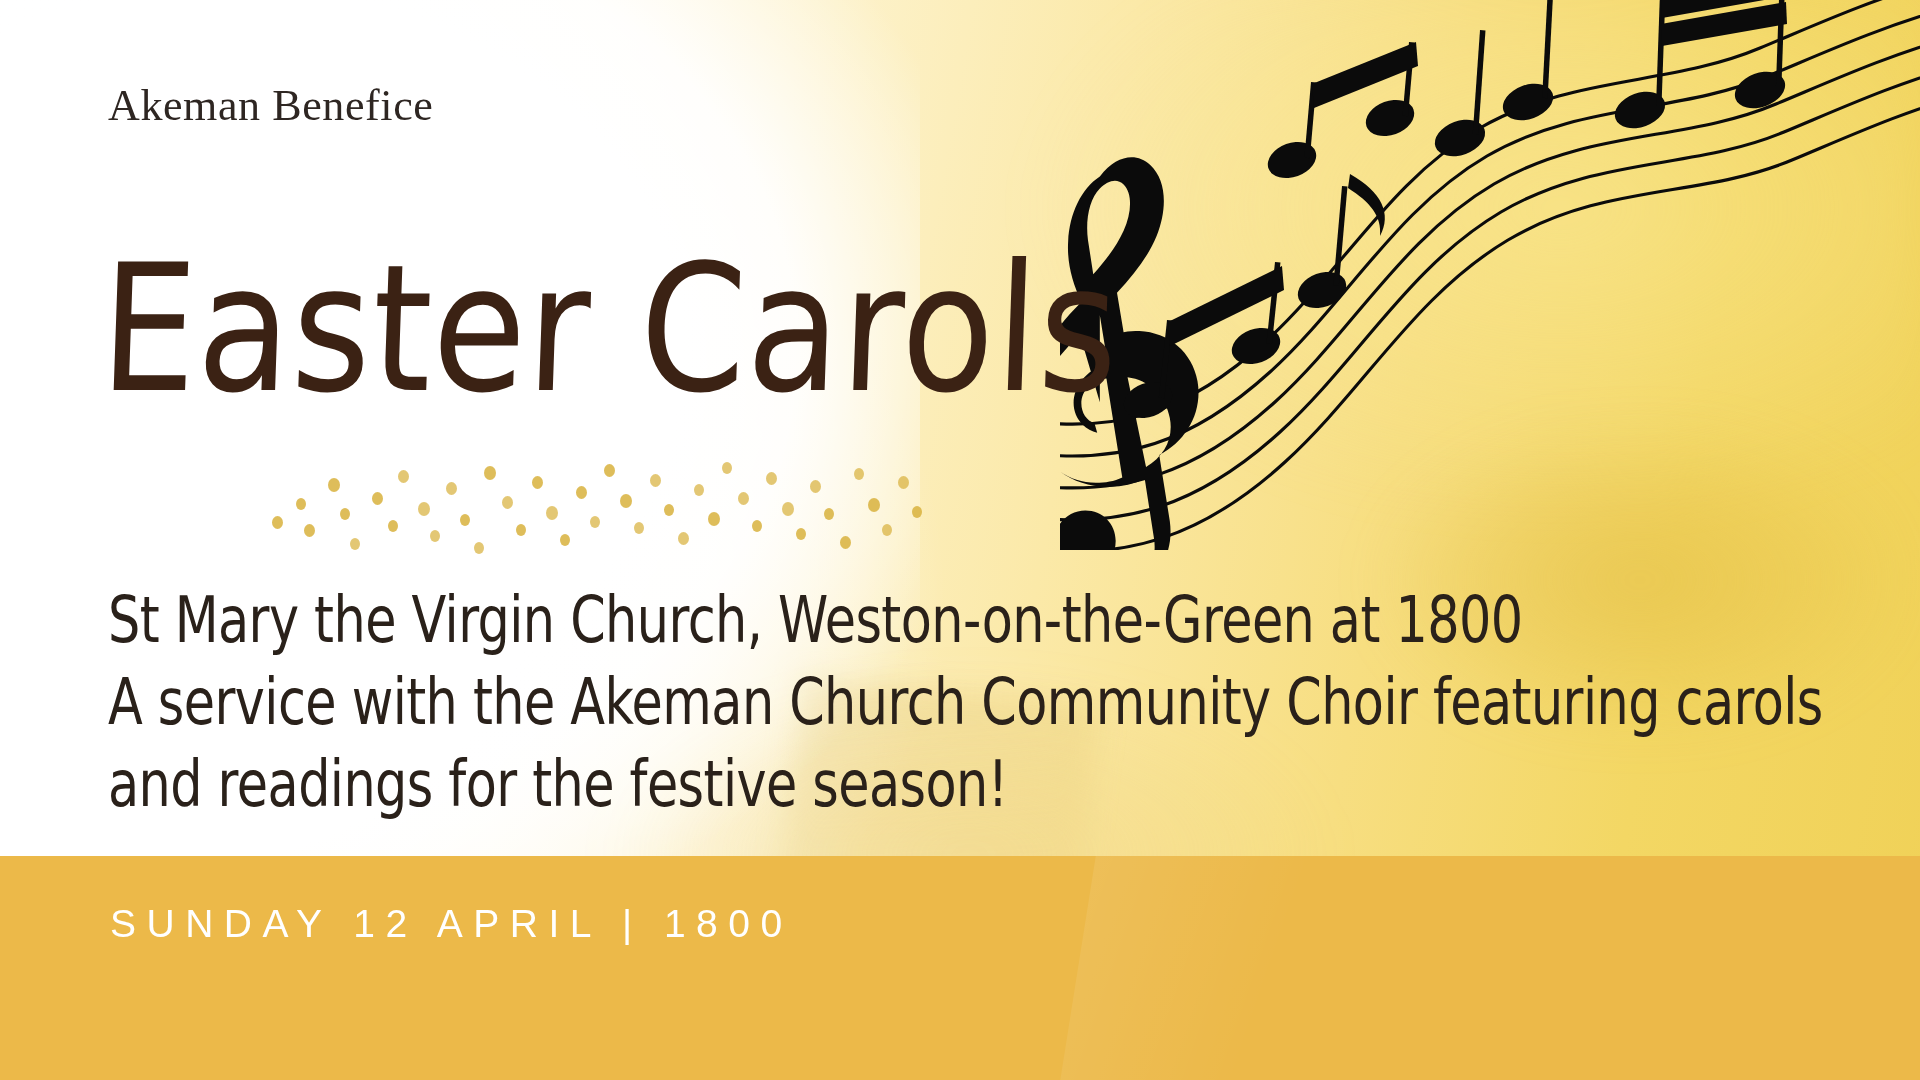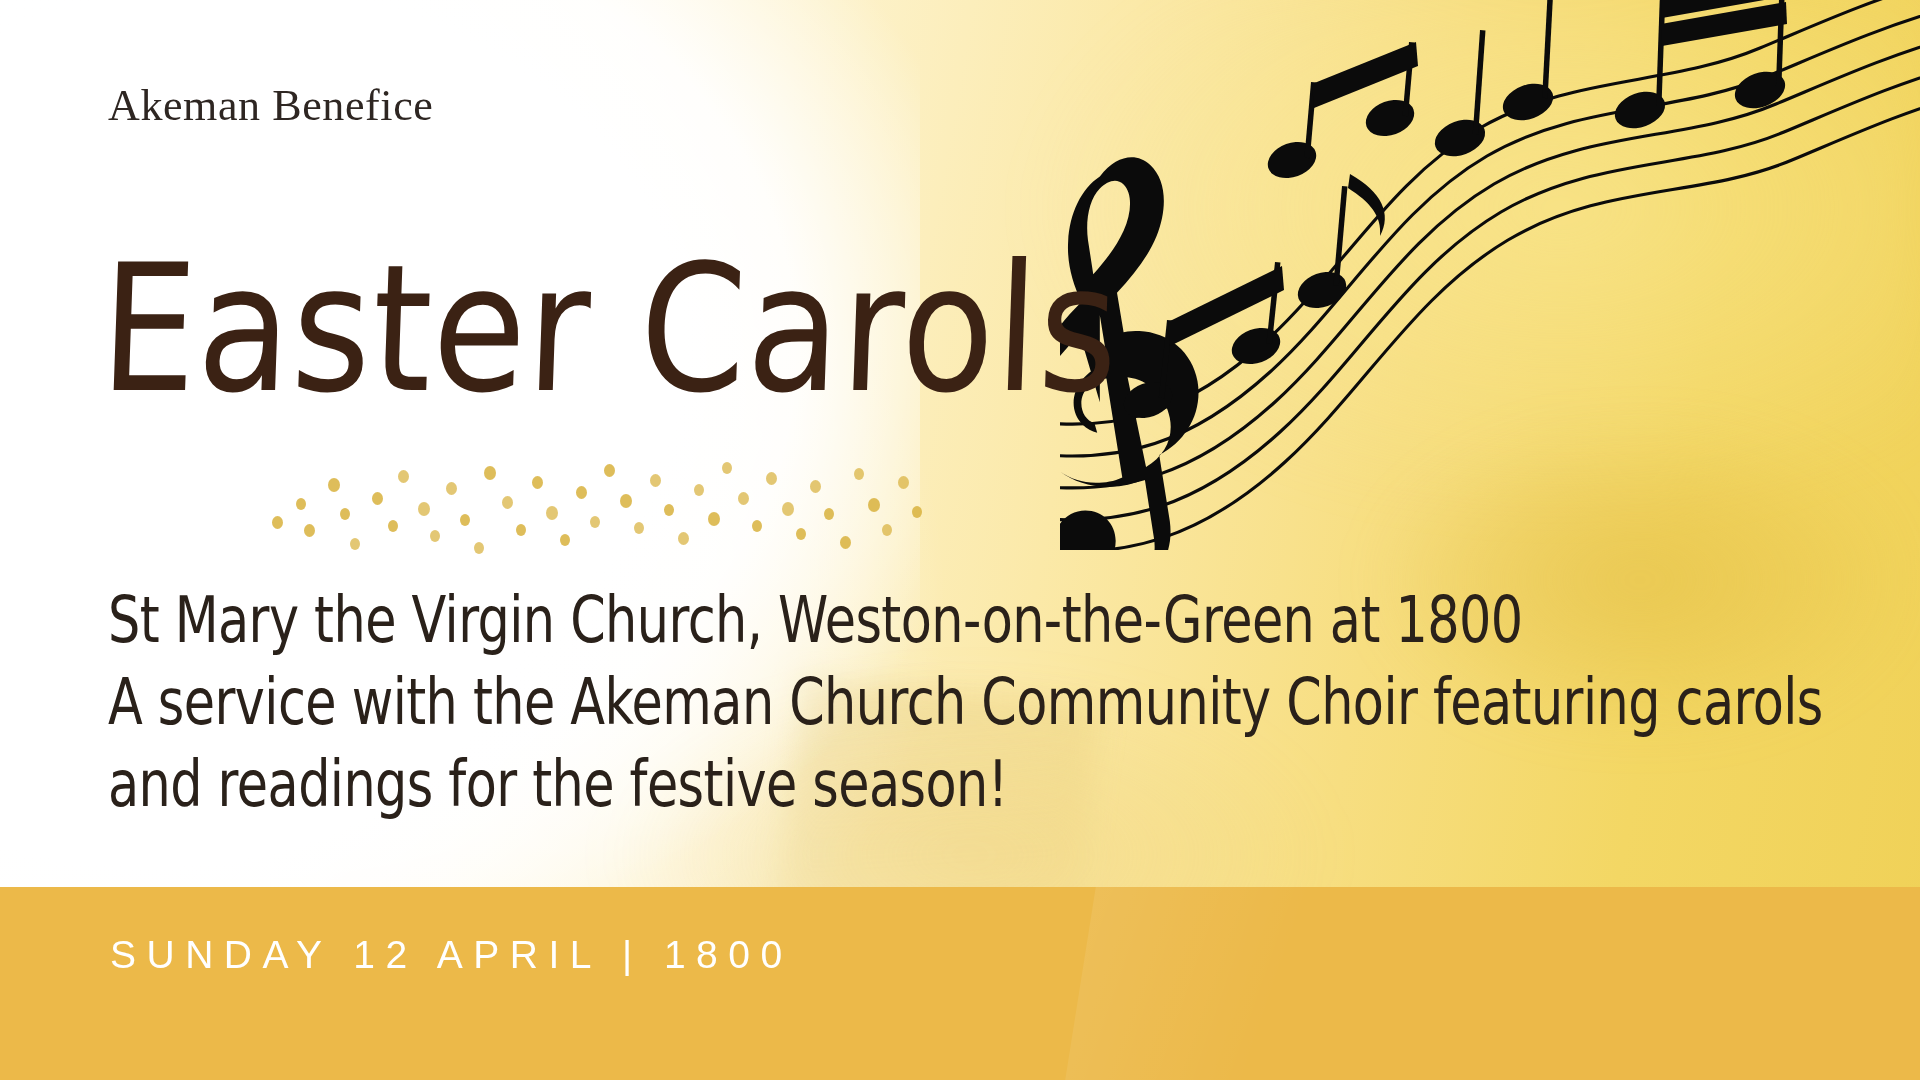--- a/index.html
+++ b/index.html
@@ -112,21 +112,21 @@
     transform:scaleY(1.22) scaleX(0.96);
     transform-origin:left top;
     white-space:nowrap;
   }
   .body-copy .ln { display:block; }
 
   
   .banner {
     position:absolute;
     left:0; bottom:0;
-    width:1920px; height:193px;
+    width:1920px; height:224px;
     background:#ecb949;
     overflow:hidden;
     padding-left:47px;
   }
   .banner-sheen {
     position:absolute; left:1080px; top:-40px;
     width:260px; height:300px;
     background:linear-gradient(100deg, rgba(255,255,255,0.09), rgba(255,255,255,0.0) 70%);
     transform:rotate(9deg);
   }

